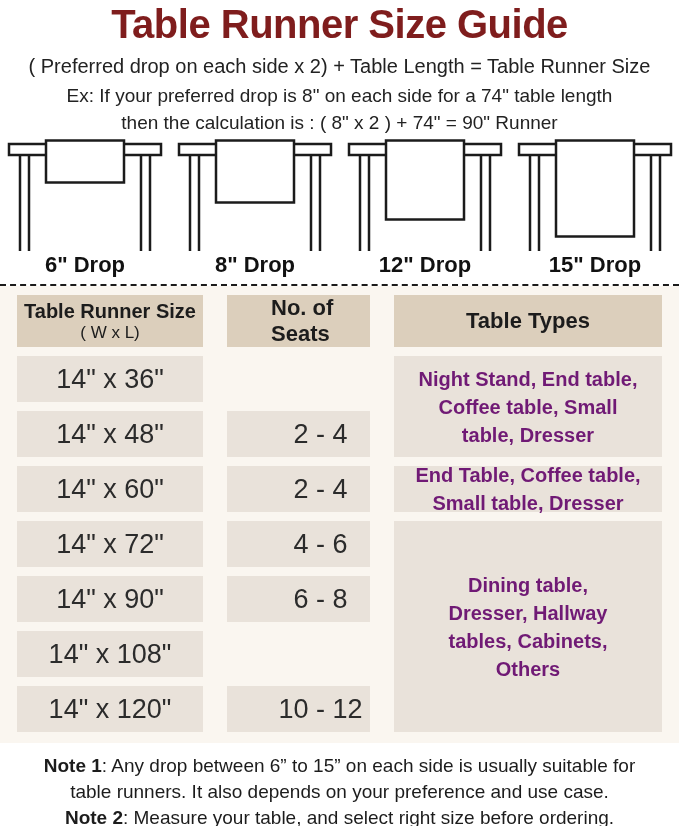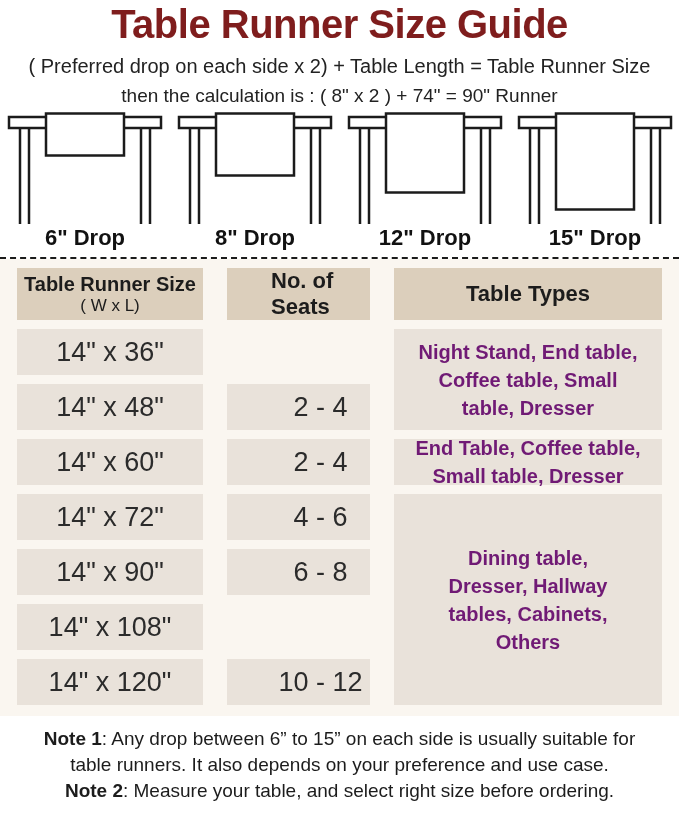--- a/index.html
+++ b/index.html
@@ -61,20 +61,21 @@
   .note-text { white-space:pre-line; }
 </style>
 </head>
 <body>
 
 <div class="page">
 
   <header>
     <h1 class="title">Table Runner Size Guide</h1>
     <p class="formula">( Preferred drop on each side x 2) + Table Length = Table Runner Size</p>
+    <p class="ex">Ex: If your preferred drop is 8" on each side for a 74" table length</p>
     <p class="ex">then the calculation is : ( 8" x 2 ) + 74" = 90" Runner</p>
   </header>
 
   <section class="illos">
     <figure class="illo">
       <svg width="170" height="112" viewBox="0 0 170 112">
         <rect class="sk" x="9" y="5" width="152" height="11"></rect>
         <line class="lg" x1="20" y1="16" x2="20" y2="112"></line>
           <line class="lg" x1="29" y1="16" x2="29" y2="112"></line>
         <line class="lg" x1="141" y1="16" x2="141" y2="112"></line>

